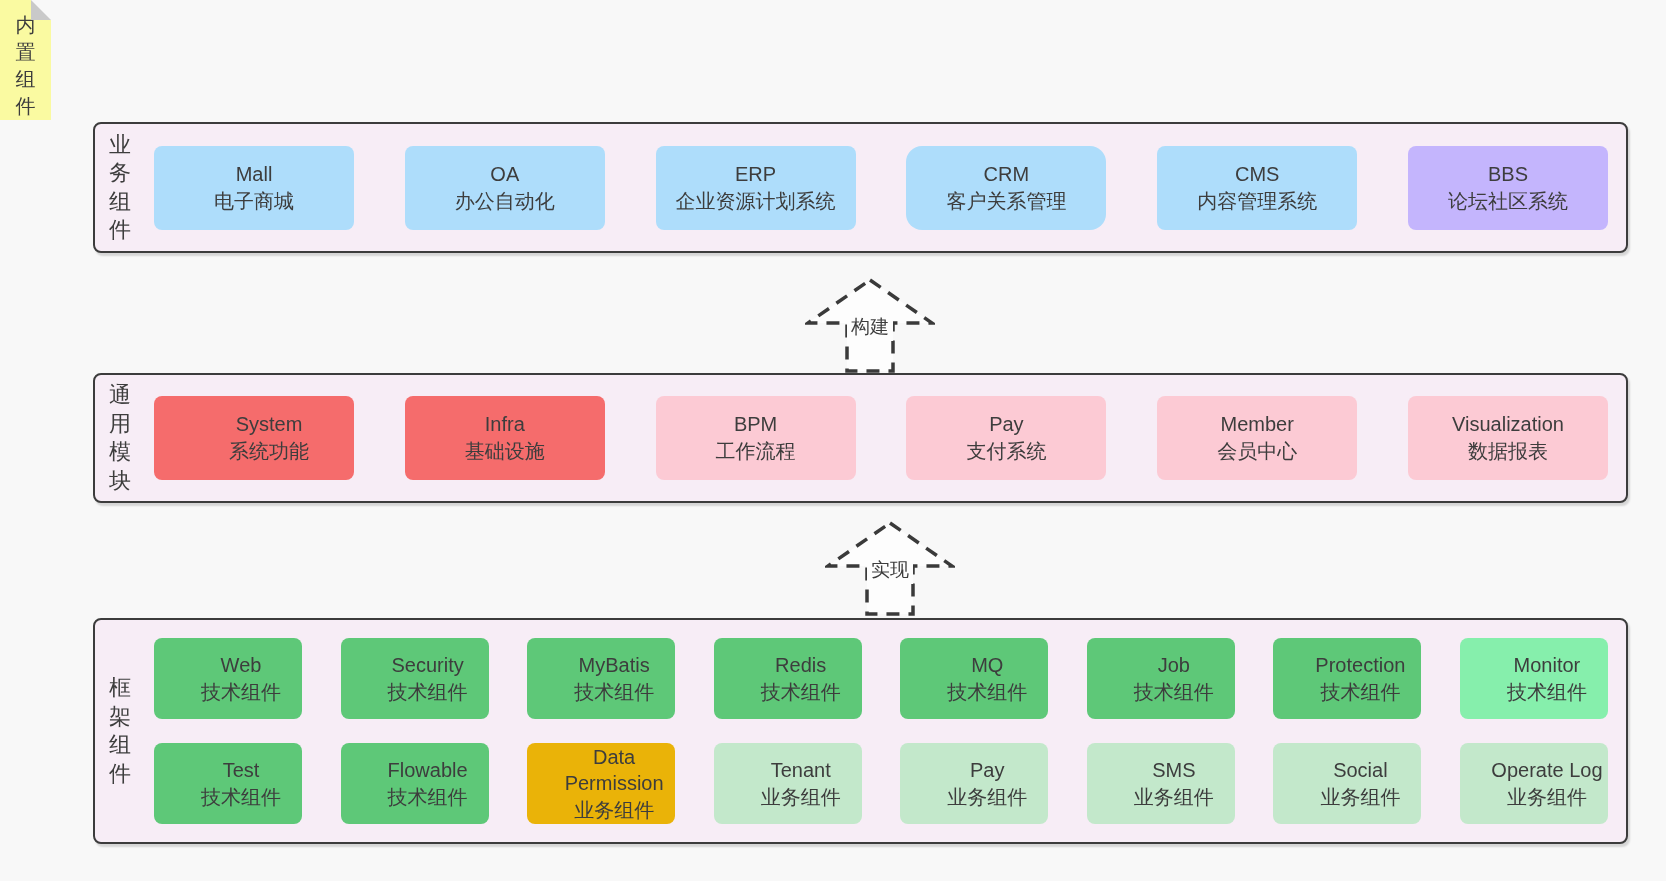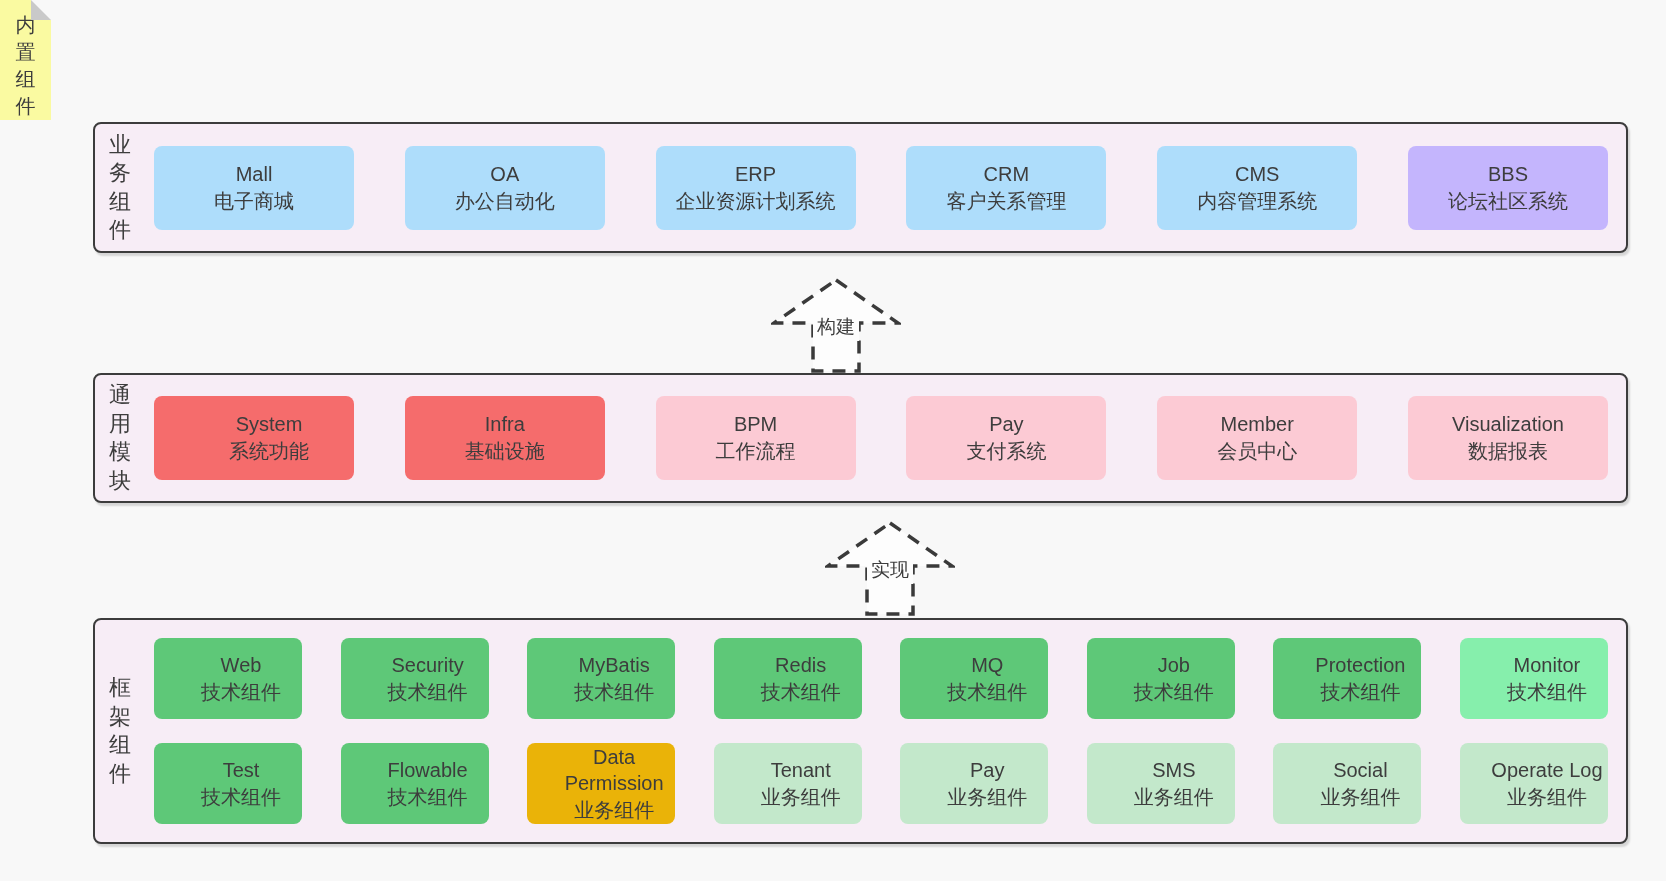--- a/index.html
+++ b/index.html
@@ -31,21 +31,21 @@
   .rows{position:absolute; left:59px; right:18px; top:0; bottom:0;
         display:flex; flex-direction:column; justify-content:center; gap:24px;}
   .tile-row{display:flex; justify-content:space-between;}
   .tile{border-radius:8px; display:flex; flex-direction:column; align-items:center;
         justify-content:center; text-align:center; color:var(--tile-text);
         font-size:20px; line-height:1.33; padding:2px;}
   #panel-0 .tile, #panel-1 .tile{width:200px; height:84px;}
   #panel-2 .tile{width:148px; height:81px;padding-left:28px;}
 
   .arrow{position:absolute; z-index:1; width:130px; height:98px;}
-  #arrow-0{left:771px; top:277px;font-family:Liberation Serif, serif;}
+  #arrow-0{left:805px; top:277px;font-family:Liberation Serif, serif;}
   #arrow-1{left:825px; top:520px;}
   .arrow svg{display:block;}
   .arrow polygon{fill:var(--arrow-fill); stroke:var(--arrow-stroke);
                  stroke-width:3.5; stroke-dasharray:13 9;}
   .arrow-label{position:absolute; top:36px; left:50%; transform:translateX(-50%);
                background:var(--arrow-fill); padding:1px 4px; font-size:19px;
                color:var(--tile-text); white-space:nowrap;}
 </style>
 </head>
 <body>
@@ -71,21 +71,21 @@
             <div>电子商城</div>
           </div>
           <div class="tile" style="background: rgb(174, 221, 251);">
             <div>OA</div>
             <div>办公自动化</div>
           </div>
           <div class="tile" style="background: rgb(174, 221, 251);">
             <div>ERP</div>
             <div>企业资源计划系统</div>
           </div>
-          <div class="tile" style="background: rgb(174, 221, 251);">
+          <div class="tile" style="background: rgb(174, 221, 251); border-radius: 16px;">
             <div>CRM</div>
             <div>客户关系管理</div>
           </div>
           <div class="tile" style="background: rgb(174, 221, 251);">
             <div>CMS</div>
             <div>内容管理系统</div>
           </div>
           <div class="tile" style="background: #c4b5fd;">
             <div>BBS</div>
             <div>论坛社区系统</div>

